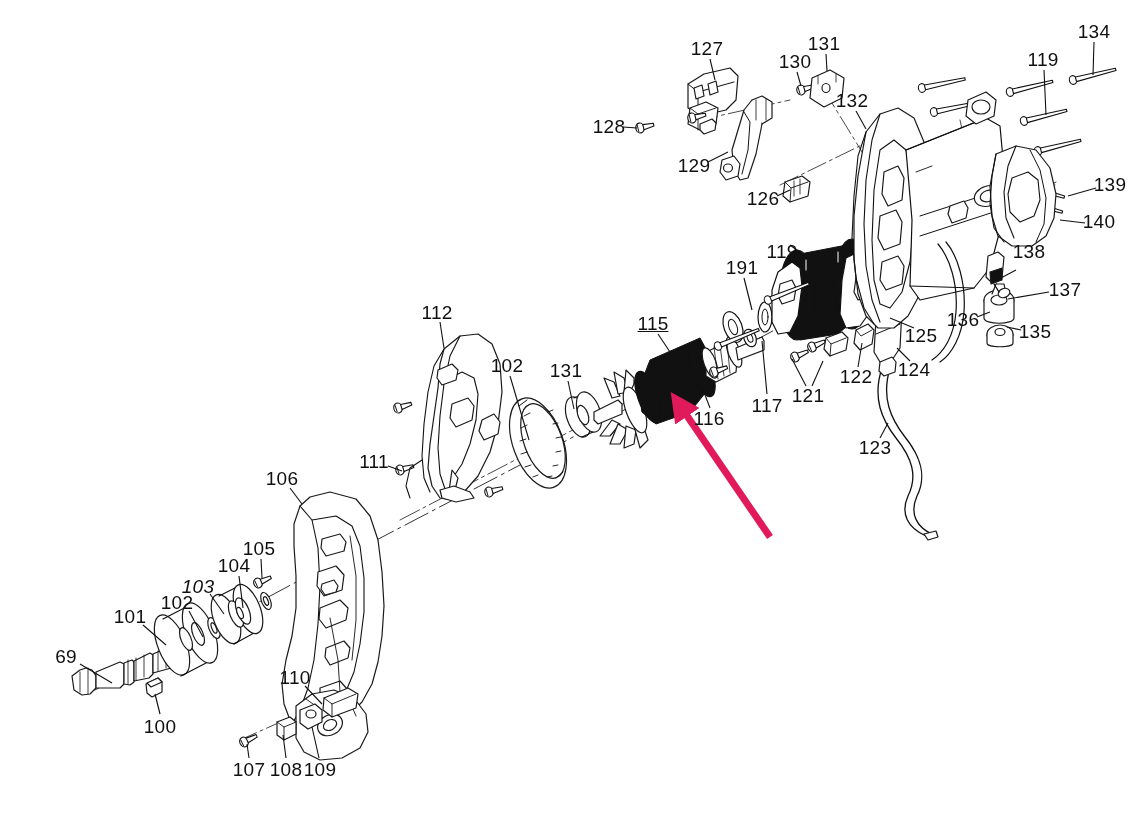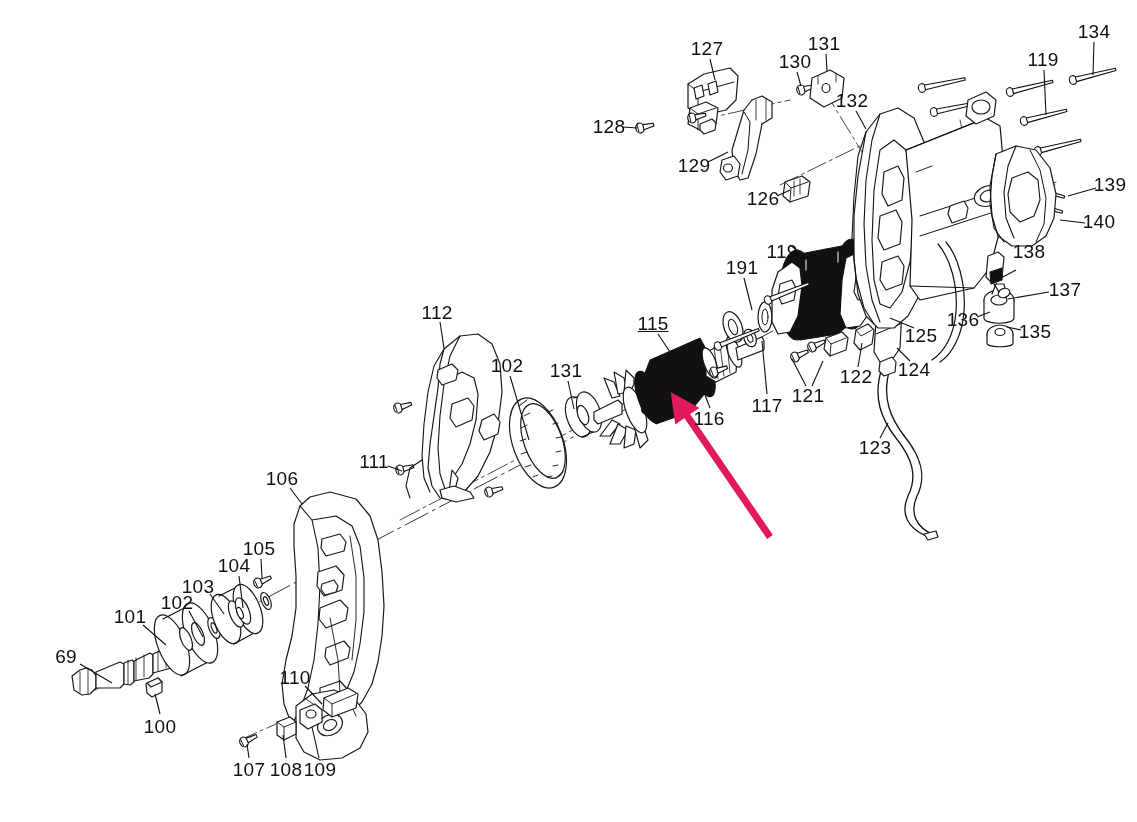--- a/index.html
+++ b/index.html
@@ -514,21 +514,21 @@
       </g>
 
     <line id="annot-arrow" x1="770" y1="537" x2="681" y2="407" stroke="#e01a5b" stroke-width="7" marker-end="url(#arrowhead)"></line>
   </svg>
 
   <div id="label-layer">
       <div class="callout" style="left: 66px; top: 657px;">69</div>
       <div class="callout" style="left: 160px; top: 727px;">100</div>
       <div class="callout" style="left: 130px; top: 617px;">101</div>
       <div class="callout" style="left: 177px; top: 603px;">102</div>
-      <div class="callout" style="left: 198px; top: 587px;">103</div>
+      <div class="callout" style="left: 198px; top: 587px; font-style: italic;">103</div>
       <div class="callout" style="left: 234px; top: 566px;">104</div>
       <div class="callout" style="left: 259px; top: 549px;">105</div>
       <div class="callout" style="left: 282px; top: 479px;">106</div>
       <div class="callout" style="left: 249px; top: 770px;">107</div>
       <div class="callout" style="left: 286px; top: 770px;">108</div>
       <div class="callout" style="left: 320px; top: 770px;">109</div>
       <div class="callout" style="left: 295px; top: 678px;">110</div>
       <div class="callout" style="left: 374px; top: 462px;">111</div>
       <div class="callout" style="left: 437px; top: 313px;">112</div>
       <div class="callout" style="left: 507px; top: 366px;">102</div>

